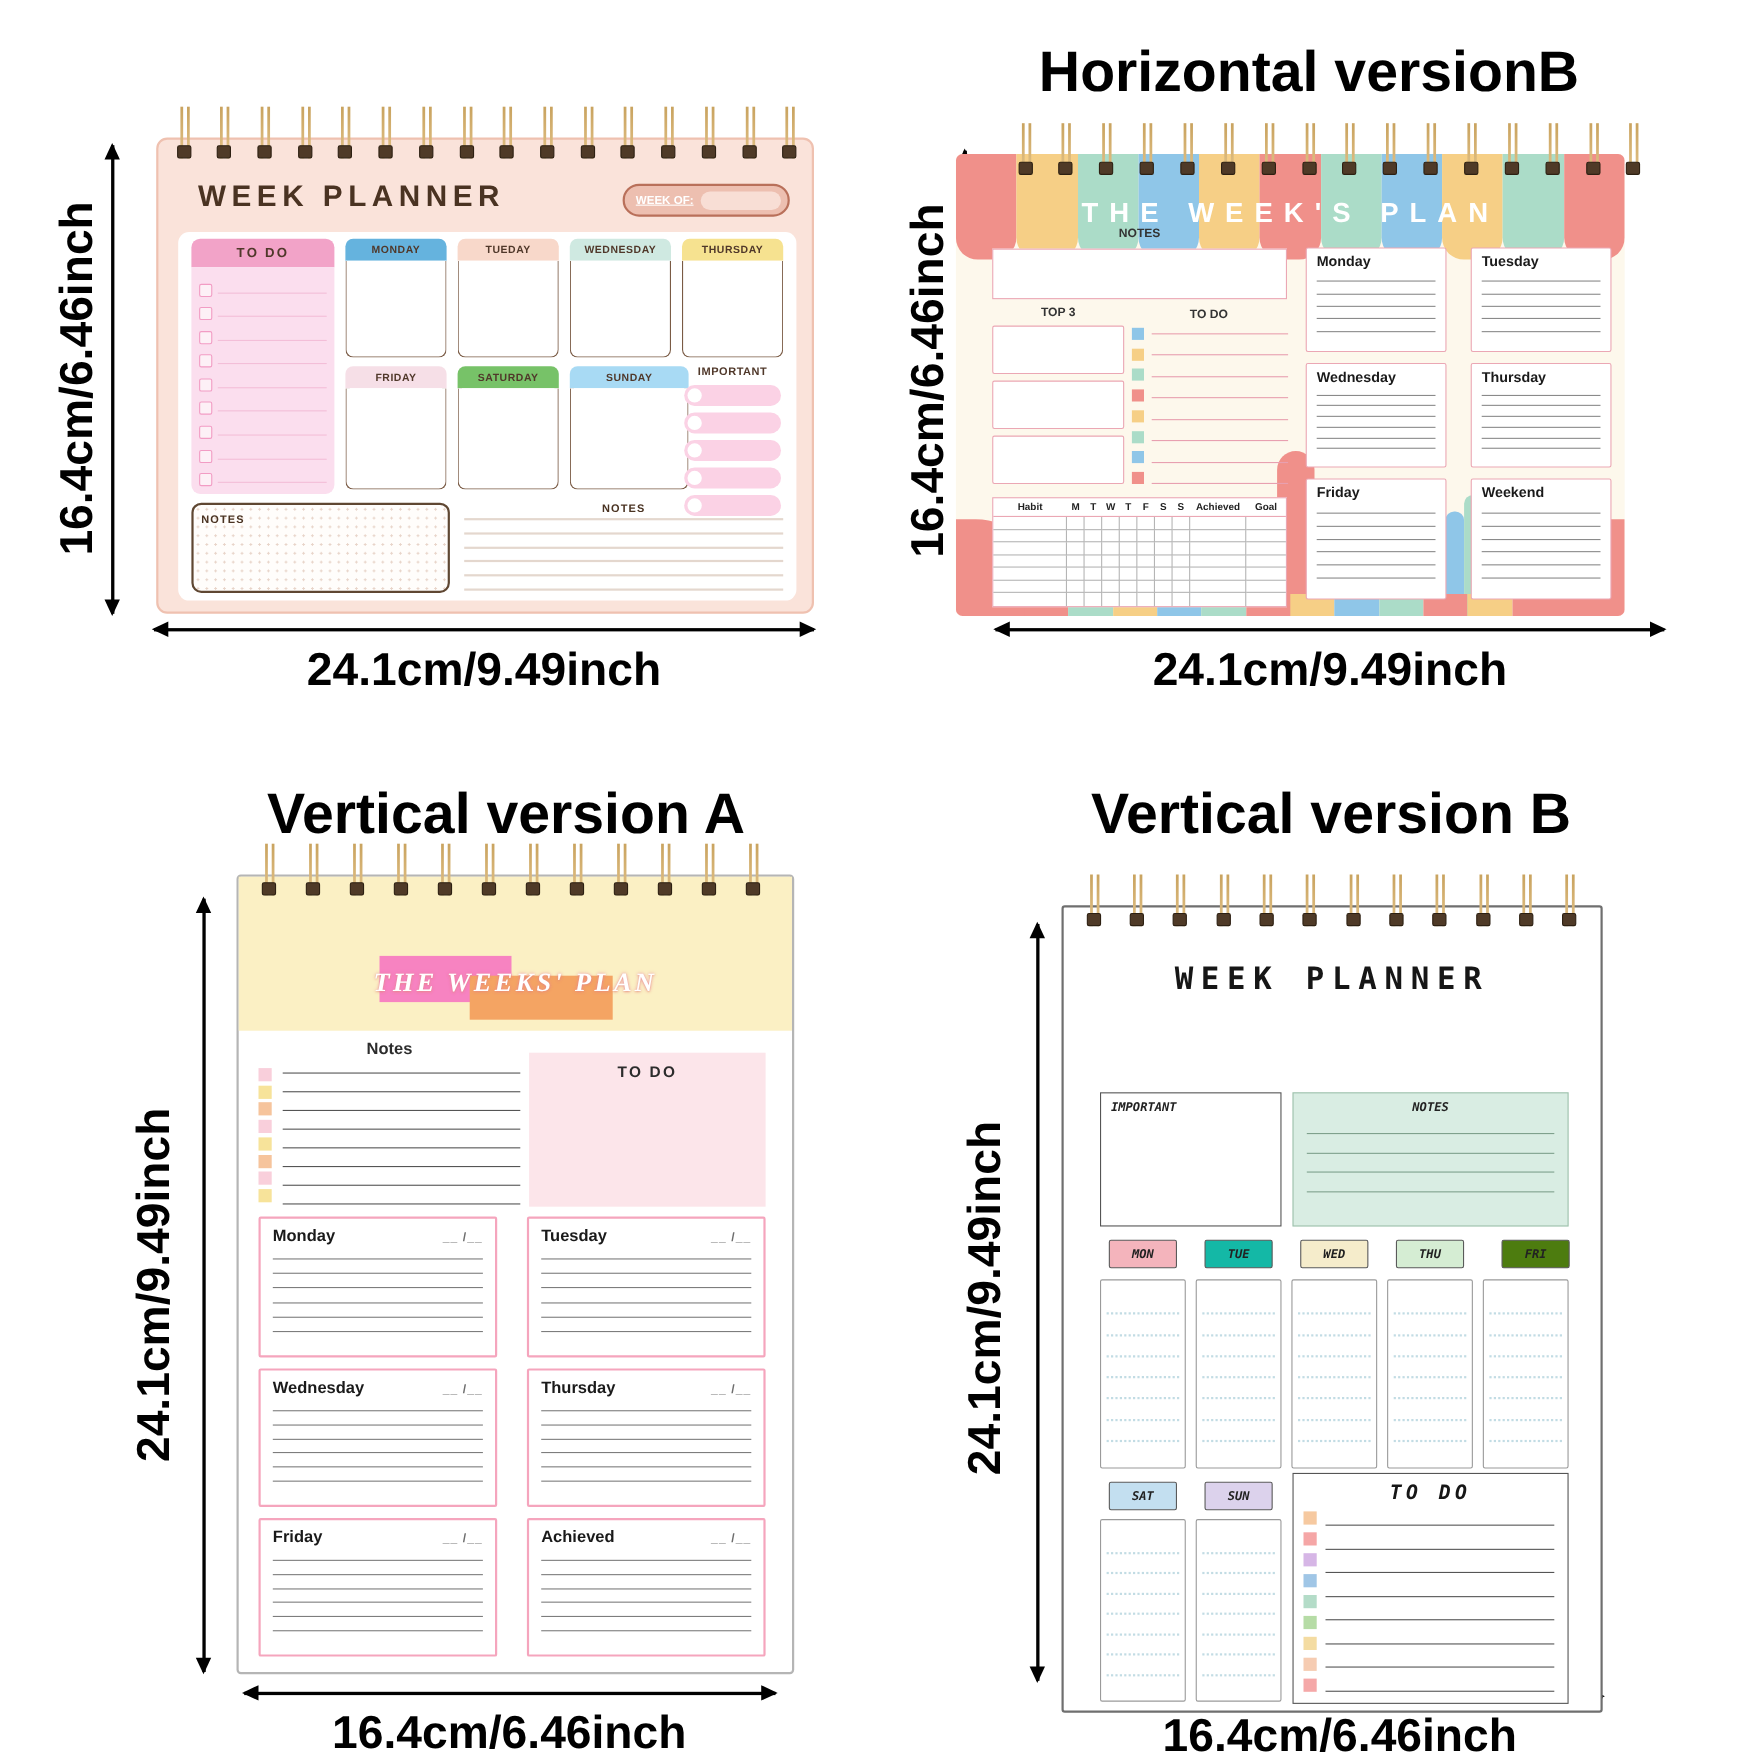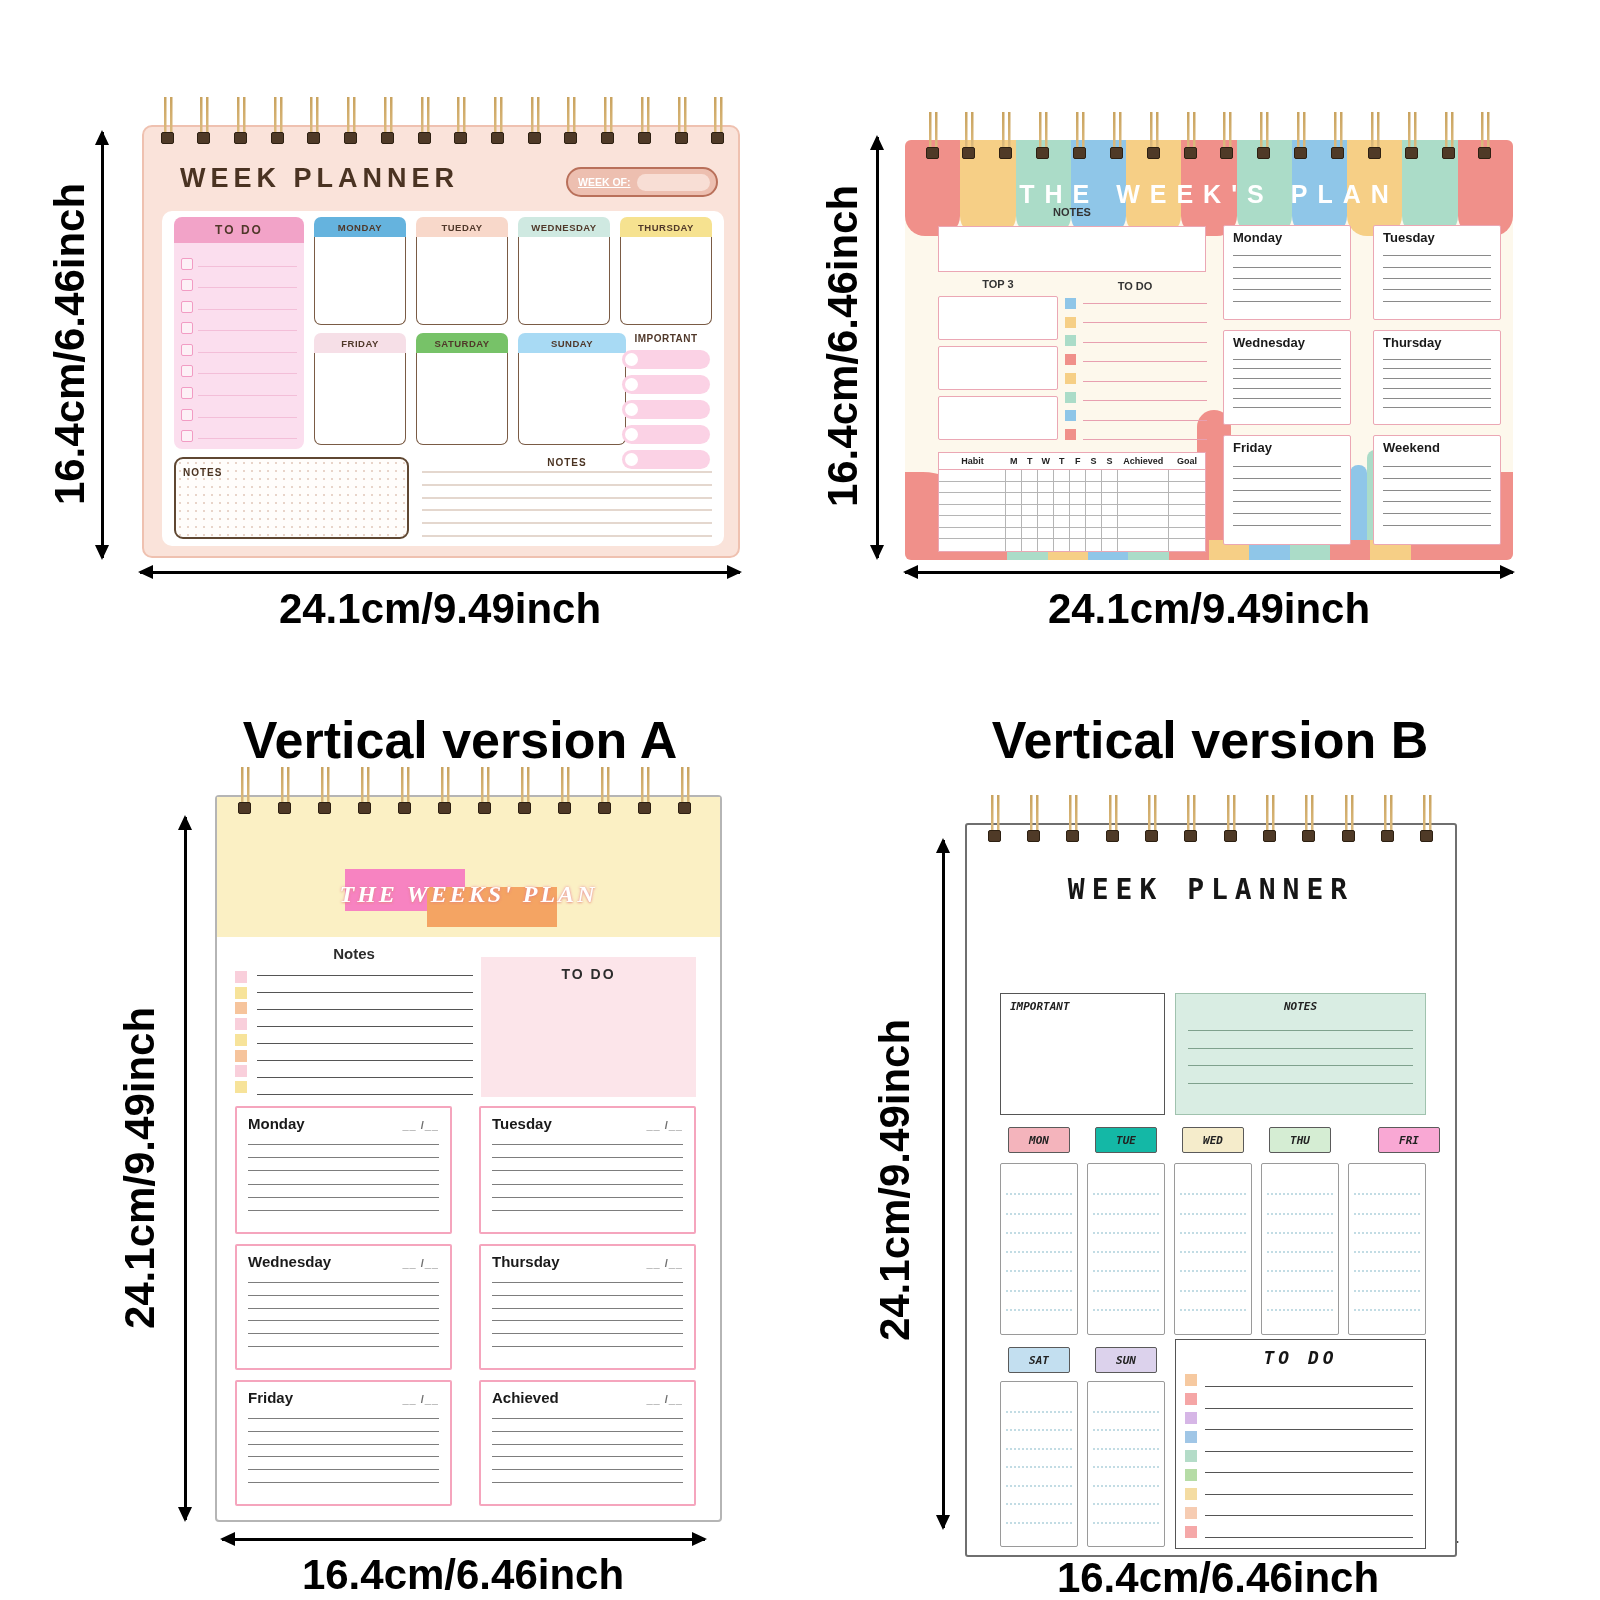--- a/index.html
+++ b/index.html
@@ -229,20 +229,21 @@
             <div class="ha-ln"></div>
             <div class="ha-ln"></div>
             <div class="ha-ln"></div>
             <div class="ha-ln"></div>
             <div class="ha-ln"></div>
           </div>
       </div>
     </div>
   </div>
 
+  <div class="hd" style="left:880px;top:36px;width:620px;">Horizontal versionB</div>
   <div class="varrow" style="left:876px;top:137px;height:421px;"></div>
   <div class="dim rot" style="left:623px;top:317px;width:440px;height:58px;line-height:58px;">16.4cm/6.46inch</div>
   <div class="harrow" style="left:905px;top:571px;width:608px;"></div>
   <div class="dim" style="left:899px;top:585px;width:620px;">24.1cm/9.49inch</div>
 
   <div class="coil-row" style="left:925px;top:112px;width:568px;height:47px;">
       <div class="coil"></div>
       <div class="coil"></div>
       <div class="coil"></div>
       <div class="coil"></div>
@@ -252,21 +253,21 @@
       <div class="coil"></div>
       <div class="coil"></div>
       <div class="coil"></div>
       <div class="coil"></div>
       <div class="coil"></div>
       <div class="coil"></div>
       <div class="coil"></div>
       <div class="coil"></div>
       <div class="coil"></div>
     </div>
-  <div class="planner pb" style="left:905px;top:140px;width:608px;height:420px;">
+  <div class="planner pb" style="left:869px;top:140px;width:608px;height:420px;">
     <div class="hb-band">
         <div class="hb-tab" style="background: rgb(240, 144, 138);"></div>
         <div class="hb-tab" style="background: rgb(246, 207, 134);"></div>
         <div class="hb-tab" style="background: rgb(171, 220, 200);"></div>
         <div class="hb-tab" style="background: rgb(143, 198, 232);"></div>
         <div class="hb-tab" style="background: rgb(246, 207, 134);"></div>
         <div class="hb-tab" style="background: rgb(240, 144, 138);"></div>
         <div class="hb-tab" style="background: rgb(171, 220, 200);"></div>
         <div class="hb-tab" style="background: rgb(143, 198, 232);"></div>
         <div class="hb-tab" style="background: rgb(246, 207, 134);"></div>
@@ -647,21 +648,21 @@
           <div class="vb-nln"></div>
           <div class="vb-nln"></div>
           <div class="vb-nln"></div>
         </div>
     </div>
 
     <div class="vb-tab" style="left: 41px; top: 302px; background: rgb(244, 180, 188);">MON</div>
     <div class="vb-tab" style="left: 128px; top: 302px; background: #14b8a6;">TUE</div>
     <div class="vb-tab" style="left: 215px; top: 302px; background: rgb(245, 236, 203);">WED</div>
     <div class="vb-tab" style="left: 302px; top: 302px; background: rgb(213, 237, 211);">THU</div>
-    <div class="vb-tab" style="left: 411px; top: 302px; background: #f9a8d4;">FRI</div>
+    <div class="vb-tab" style="left: 398px; top: 302px; background: #4d7c0f;">FRI</div>
 
     <div class="vb-col" style="left:33px;top:338px;height:172px;">
         <div class="vb-dot"></div>
         <div class="vb-dot"></div>
         <div class="vb-dot"></div>
         <div class="vb-dot"></div>
         <div class="vb-dot"></div>
         <div class="vb-dot"></div>
         <div class="vb-dot"></div>
       </div>

